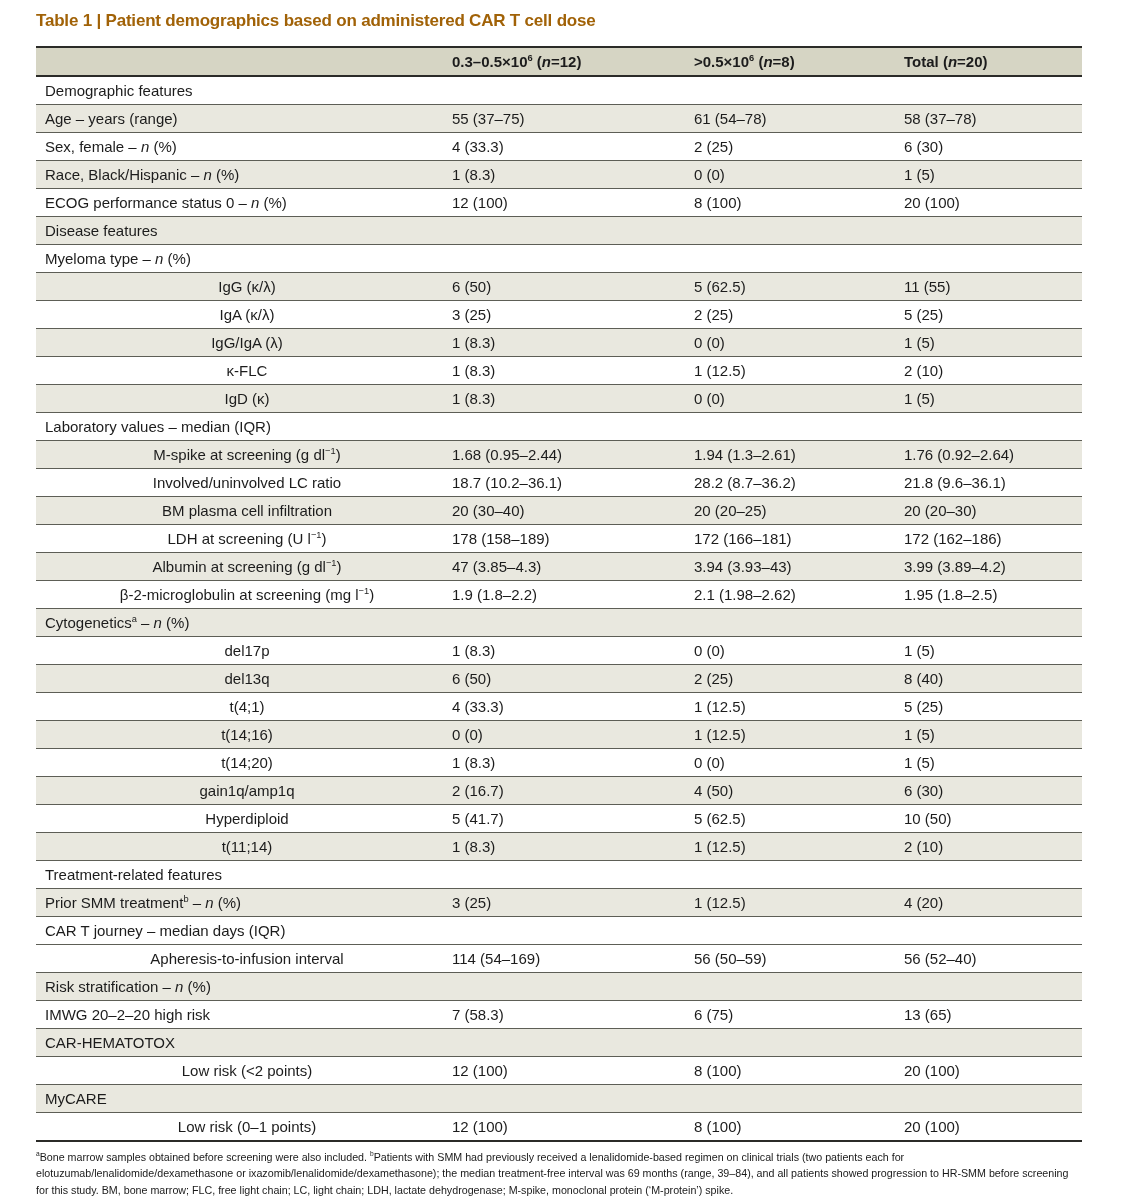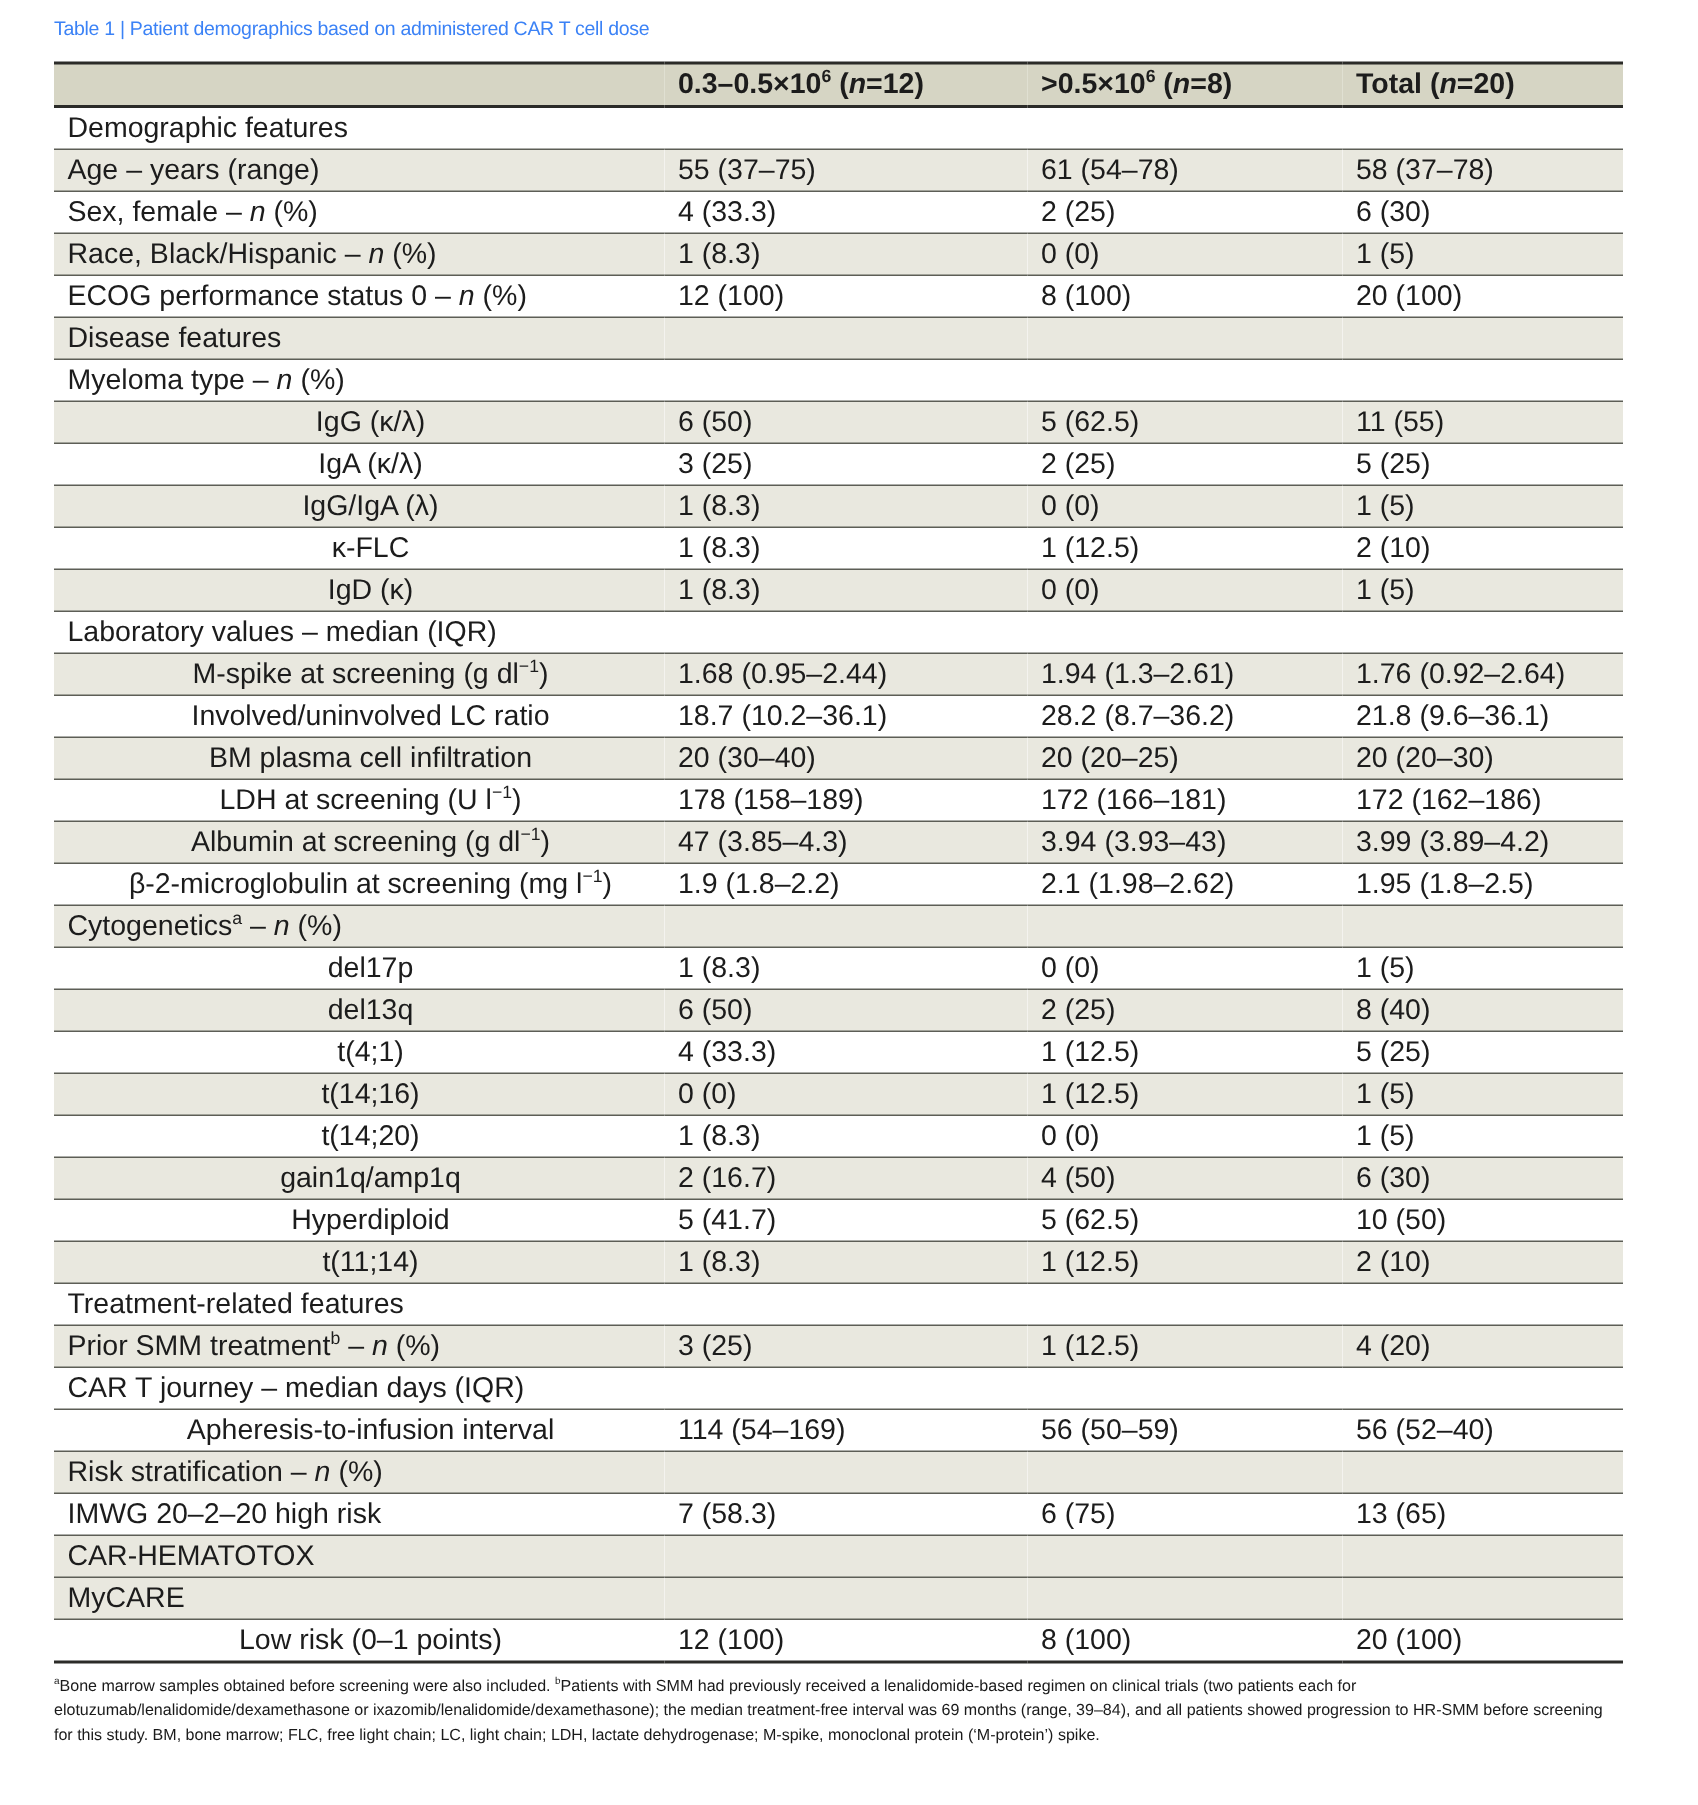--- a/index.html
+++ b/index.html
@@ -13,26 +13,26 @@
   *{box-sizing:border-box;}
   html,body{margin:0;padding:0;}
   body{
     width:1132px;height:1203px;background:var(--page-bg);
     font-family:"Liberation Sans","DejaVu Sans",sans-serif;
     color:var(--text);
     -webkit-font-smoothing:antialiased;
   }
   .page{padding:11px 50px 0 36px;}
   .table-title{
-    font-size:13px;font-weight:normal;letter-spacing:-0.2px;
-    margin:0 0 15px 0;color:#3b82f6;
+    font-size:17px;font-weight:bold;letter-spacing:-0.2px;
+    margin:0 0 15px 0;color:#a16207;
   }
   table.demo-table{
     width:1046px;border-collapse:collapse;table-layout:fixed;
-    font-size:19px;color:var(--text);
+    font-size:15px;color:var(--text);
   }
   .demo-table th:nth-child(1),.demo-table td:nth-child(1){width:407px;}
   .demo-table th:nth-child(2),.demo-table td:nth-child(2){width:242px;}
   .demo-table th:nth-child(3),.demo-table td:nth-child(3){width:210px;}
   .demo-table th:nth-child(4),.demo-table td:nth-child(4){width:187px;}
   .demo-table thead th{
     background:var(--header-bg);
     text-align:left;font-weight:bold;
     padding:5.5px 8px 5px 9px;line-height:16.5px;
     border-top:2px solid var(--strong-rule);
@@ -272,20 +272,26 @@
           <td>7 (58.3)</td>
           <td>6 (75)</td>
           <td>13 (65)</td>
         </tr>
         <tr class="shaded">
           <td>CAR-HEMATOTOX</td>
           <td></td>
           <td></td>
           <td></td>
         </tr>
+        <tr>
+          <td class="indent">Low risk (&lt;2 points)</td>
+          <td>12 (100)</td>
+          <td>8 (100)</td>
+          <td>20 (100)</td>
+        </tr>
         <tr class="shaded">
           <td>MyCARE</td>
           <td></td>
           <td></td>
           <td></td>
         </tr>
         <tr>
           <td class="indent">Low risk (0–1 points)</td>
           <td>12 (100)</td>
           <td>8 (100)</td>

